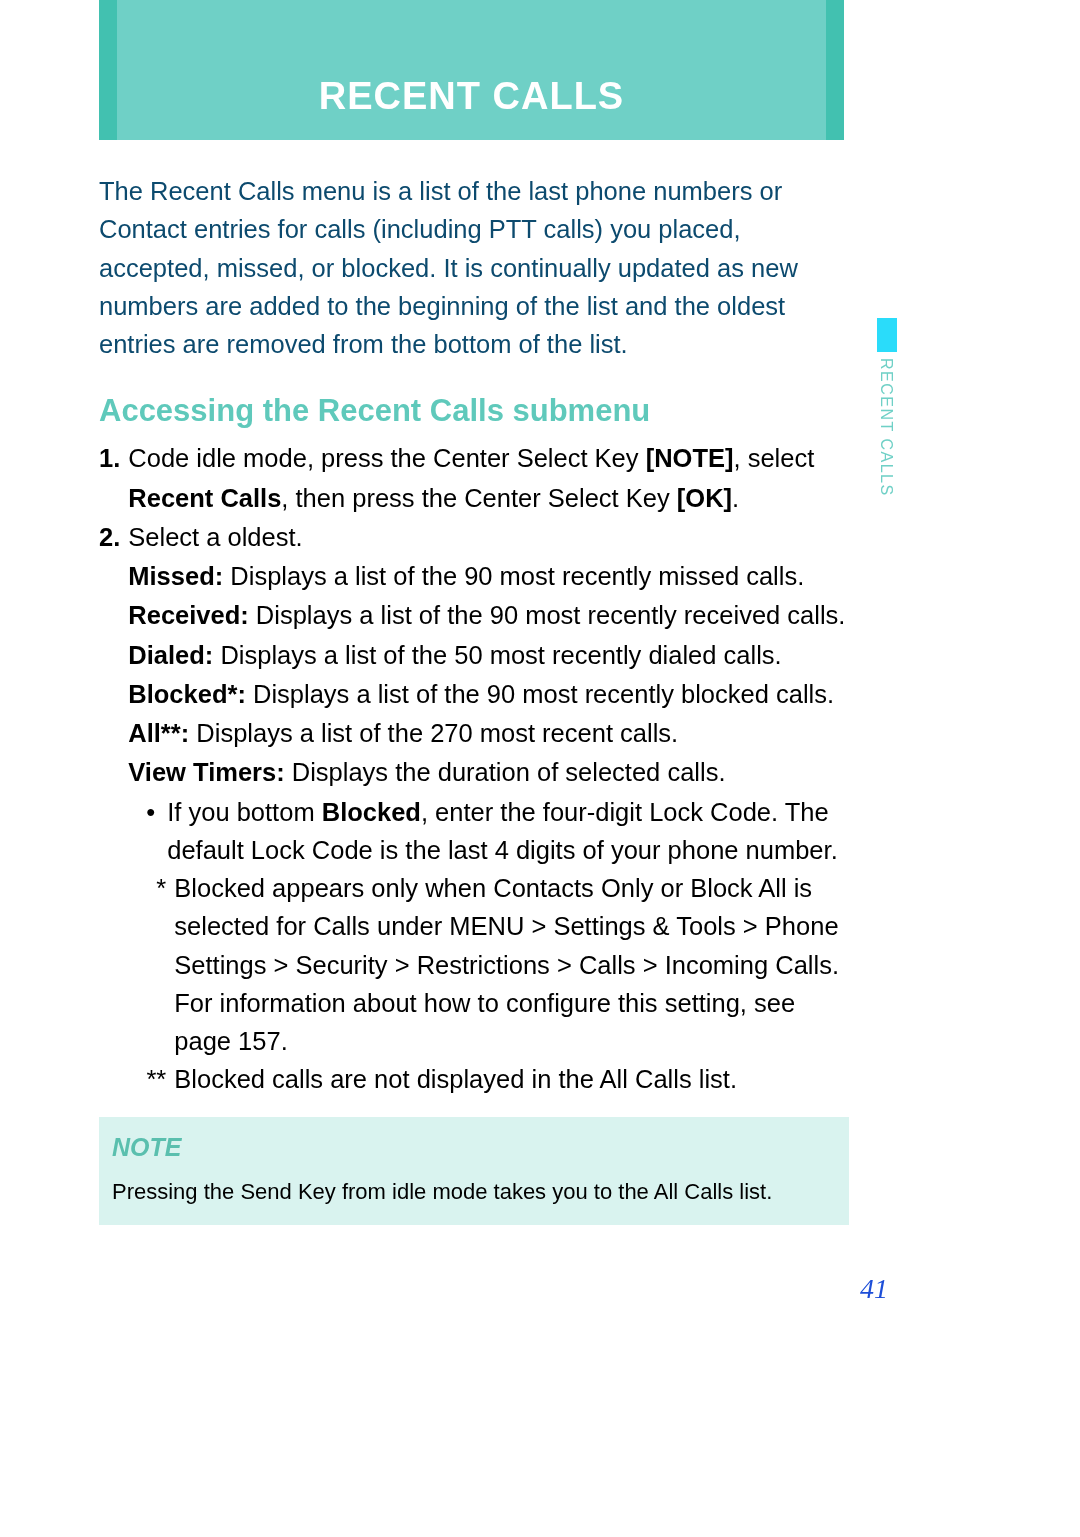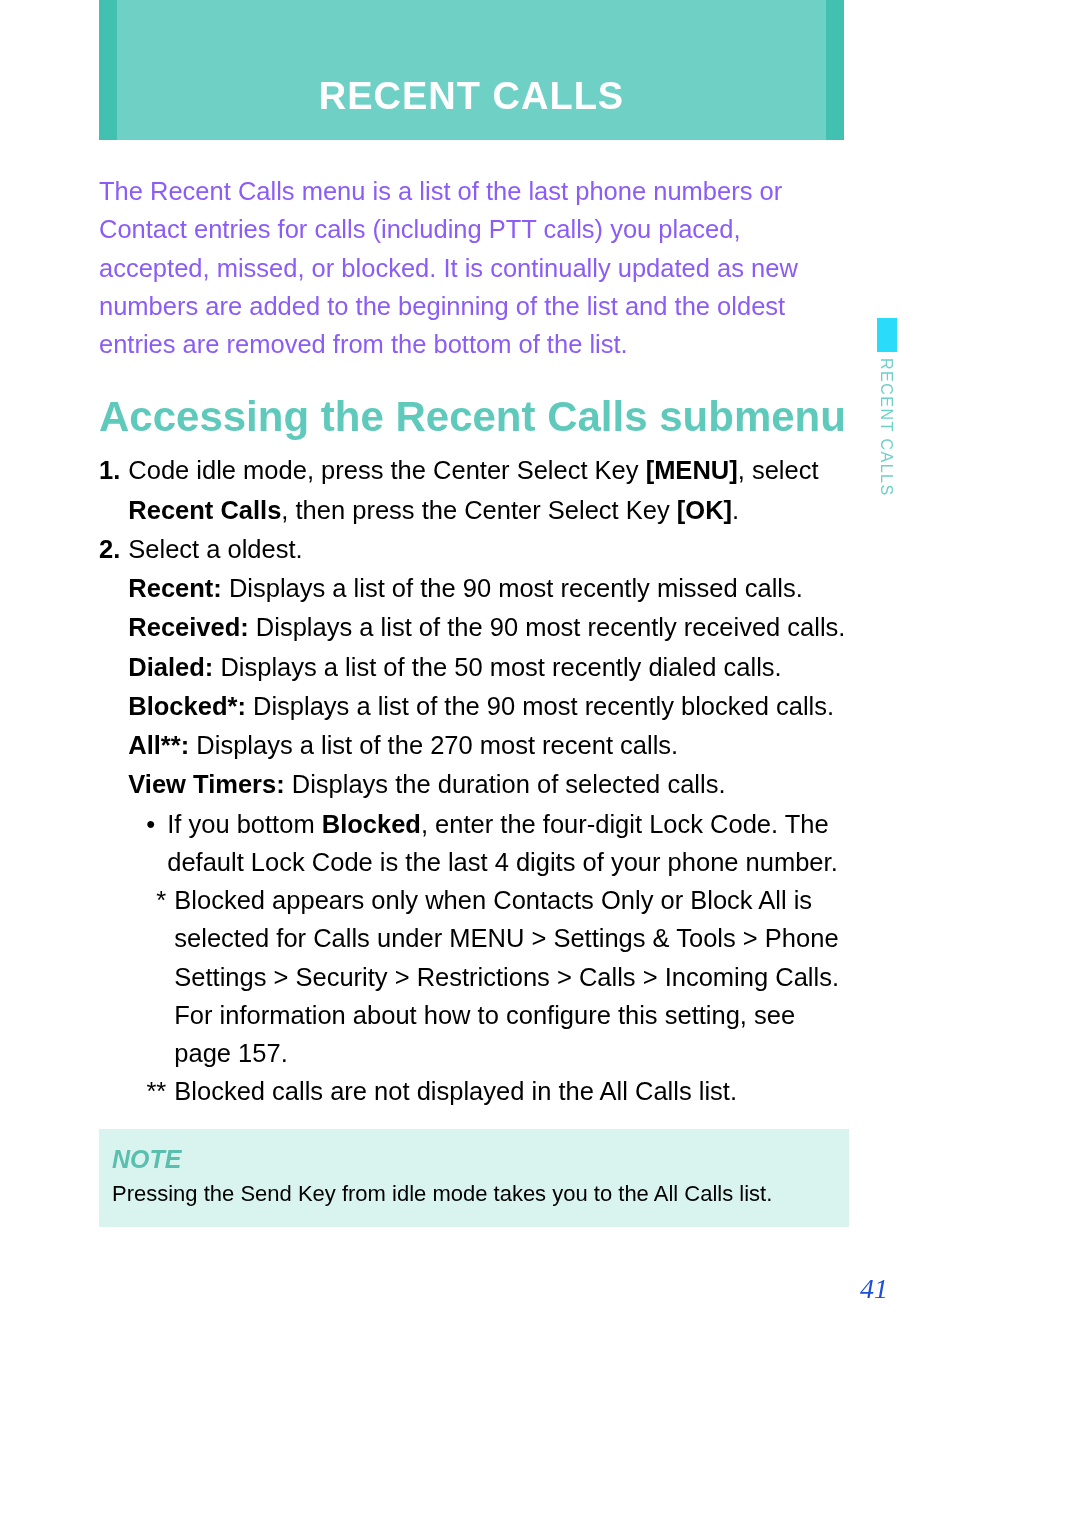--- a/index.html
+++ b/index.html
@@ -52,27 +52,27 @@
     }
     .page-content {
       position: absolute;
       top: 172px;
       left: 99px;
       width: 750px;
     }
     .intro-paragraph {
       font-size: 25.5px;
       line-height: 1.5;
-      color: #8b5cf6;
+      color: #0c4a6e;
       margin-bottom: 30px;
     }
     .section-heading {
       font-family: Arial, Helvetica, sans-serif;
       font-weight: bold;
-      font-size: 42px;
+      font-size: 31px;
       color: #5fc9bb;
       margin-bottom: 10px;
     }
     .numbered-list {
       list-style: none;
     }
     .numbered-item {
       display: flex;
       font-size: 25.5px;
       line-height: 1.5;
@@ -118,21 +118,21 @@
       background: #d9f3ef;
       padding: 16px 13px 18px 13px;
       margin-top: 18px;
     }
     .note-label {
       font-family: Arial, Helvetica, sans-serif;
       font-weight: bold;
       font-style: italic;
       font-size: 25px;
       color: #5abfae;
-      margin-bottom: 5px;
+      margin-bottom: 15px;
     }
     .note-text {
       font-size: 22px;
       line-height: 1.4;
     }
     .side-tab {
       position: absolute;
       top: 318px;
       left: 877px;
       width: 20px;
@@ -180,33 +180,33 @@
   <p class="intro-paragraph">The Recent Calls menu is a list of the last phone numbers or Contact entries for calls (including PTT calls) you placed, accepted, missed, or blocked. It is continually updated as new numbers are added to the beginning of the list and the oldest entries are removed from the bottom of the list.</p>
 
   <h2 class="section-heading">Accessing the Recent Calls submenu</h2>
 
   <div class="numbered-list">
 
     <div class="numbered-item">
       <span class="item-number">1.</span>
       <div class="item-content">
         <p>
-          <span>Code idle mode, press the Center Select Key </span><span class="bold">[MENU]</span><span>, select</span>
+          <span>Code idle mode, press the Center Select Key </span><span class="bold">[NOTE]</span><span>, select</span>
         </p>
         <p>
           <span class="bold">Recent Calls</span><span>, then press the Center Select Key </span><span class="bold">[OK]</span><span>.</span>
         </p>
       </div>
     </div>
 
     <div class="numbered-item">
       <span class="item-number">2.</span>
       <div class="item-content">
         <p>Select a oldest.</p>
-        <p><span class="bold">Recent:</span><span> Displays a list of the 90 most recently missed calls.</span></p>
+        <p><span class="bold">Missed:</span><span> Displays a list of the 90 most recently missed calls.</span></p>
         <p><span class="bold">Received:</span><span> Displays a list of the 90 most recently received calls.</span></p>
         <p><span class="bold">Dialed:</span><span> Displays a list of the 50 most recently dialed calls.</span></p>
         <p><span class="bold">Blocked*:</span><span> Displays a list of the 90 most recently blocked calls.</span></p>
         <p><span class="bold">All**:</span><span> Displays a list of the 270 most recent calls.</span></p>
         <p><span class="bold">View Timers:</span><span> Displays the duration of selected calls.</span></p>
 
         <div class="bullet-item">
           <span class="bullet-marker">•</span>
           <span>
             <span>If you bottom </span><span class="bold">Blocked</span><span>, enter the four-digit Lock Code. The default Lock Code is the last 4 digits of your phone number.</span>

